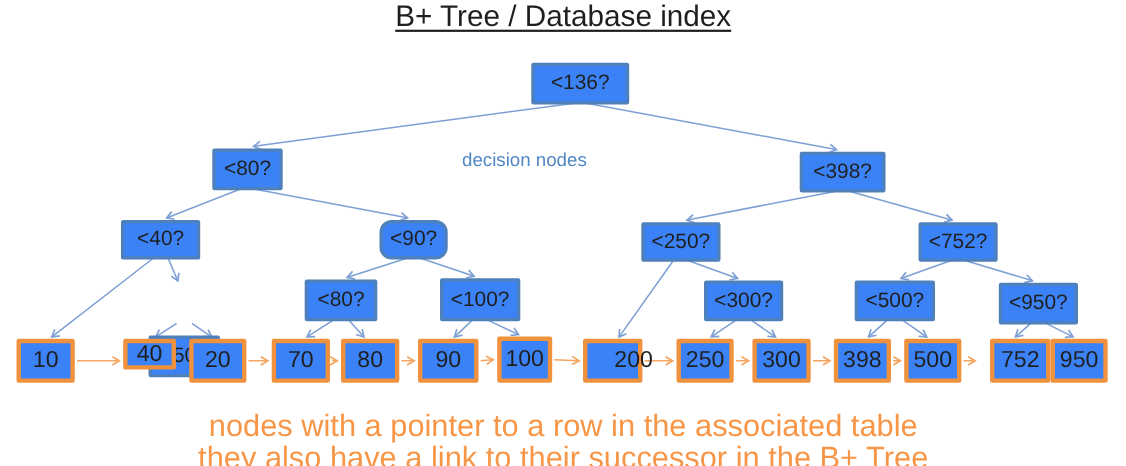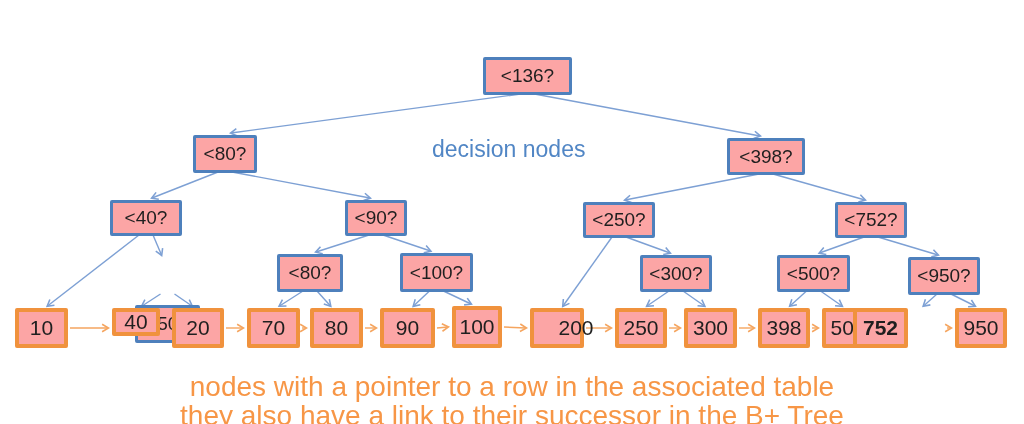--- a/index.html
+++ b/index.html
@@ -19,35 +19,34 @@
     text-align: center;
     font-size: 27px;
     color: var(--title-text);
     text-decoration: underline;
     text-underline-offset: 3px;
   }
   .decision-label {
     position: absolute;
     left: 420px;
     top: 136px;
-    font-size: 23px;
+    font-size: 17px;
     color: var(--decision-text);
-    margin-left: 12px;
   }
   .edges { position: absolute; left: 0; top: 0; }
   .tree-line { stroke: var(--decision-edge); stroke-width: 1.4; fill: none; }
   .succ-line { stroke: var(--leaf-edge); stroke-width: 1.4; fill: none; }
   .mk-blue   { stroke: var(--decision-edge); }
   .mk-orange { stroke: var(--leaf-edge); }
   .node {
     position: absolute;
     display: flex;
     align-items: center;
     justify-content: center;
-    background: #fca5a5;
+    background: #3b82f6;
     box-sizing: border-box;
     color: var(--node-text);
     border-radius: 2px;
     white-space: nowrap;
   }
   .node.decision { border: 3px solid var(--decision-border); font-size: 19px; }
   .node.leaf     { border: 4px solid var(--leaf-border);     font-size: 21px; }
   .caption {
     position: absolute;
     top: 360px;
@@ -58,20 +57,21 @@
     font-size: 28px;
     line-height: 29px;
     margin-top: 12px;
   }
 </style>
 </head>
 <body>
 
 <div class="stage">
 
+  <div class="title">B+ Tree / Database index</div>
 
   <svg class="edges" width="1024" height="424" viewBox="0 0 1024 424">
     <defs>
       <marker id="arrow-blue" viewBox="0 0 10 10" refX="7.5" refY="5" markerWidth="7" markerHeight="7" orient="auto">
         <path class="mk-blue" d="M1.5,1.2 L8,5 L1.5,8.8" fill="none" stroke-width="1.6"></path>
       </marker>
       <marker id="arrow-orange" viewBox="0 0 10 10" refX="7.5" refY="5" markerWidth="7" markerHeight="7" orient="auto">
         <path class="mk-orange" d="M1.5,1.2 L8,5 L1.5,8.8" fill="none" stroke-width="1.6"></path>
       </marker>
     </defs>
@@ -118,42 +118,42 @@
         <line x1="876" y1="328" x2="886" y2="328" class="succ-line" marker-end="url(#arrow-orange)"></line>
         <line x1="947" y1="328" x2="951" y2="328" class="succ-line" marker-end="url(#arrow-orange)"></line>
       </g>
   </svg>
 
   <div id="nodes-layer">
       <div class="node decision" style="left: 483px; top: 57px; width: 89px; height: 38px;">&lt;136?</div>
       <div class="node decision" style="left: 193px; top: 135px; width: 64px; height: 38px;">&lt;80?</div>
       <div class="node decision" style="left: 727px; top: 138px; width: 78px; height: 37px;">&lt;398?</div>
       <div class="node decision" style="left: 110px; top: 200px; width: 72px; height: 36px;">&lt;40?</div>
-      <div class="node decision" style="left: 345px; top: 200px; width: 62px; height: 36px;">&lt;90?</div>
+      <div class="node decision" style="left: 345px; top: 200px; width: 62px; height: 36px; border-radius: 11px;">&lt;90?</div>
       <div class="node decision" style="left: 583px; top: 202px; width: 72px; height: 36px;">&lt;250?</div>
       <div class="node decision" style="left: 835px; top: 202px; width: 72px; height: 36px;">&lt;752?</div>
       <div class="node decision" style="left: 135px; top: 257px; width: 65px; height: 38px; margin-top: 48px;">&lt;50?</div>
       <div class="node decision" style="left: 277px; top: 254px; width: 66px; height: 38px;">&lt;80?</div>
       <div class="node decision" style="left: 400px; top: 253px; width: 73px; height: 39px;">&lt;100?</div>
       <div class="node decision" style="left: 640px; top: 255px; width: 72px; height: 37px;">&lt;300?</div>
       <div class="node decision" style="left: 777px; top: 255px; width: 73px; height: 37px;">&lt;500?</div>
       <div class="node decision" style="left: 908px; top: 257px; width: 72px; height: 38px;">&lt;950?</div>
       <div class="node leaf" style="left: 15px; top: 308px; width: 53px; height: 40px;">10</div>
       <div class="node leaf" style="left: 112px; top: 308px; width: 48px; height: 28px;">40</div>
       <div class="node leaf" style="left: 172px; top: 308px; width: 52px; height: 40px;">20</div>
       <div class="node leaf" style="left: 247px; top: 308px; width: 53px; height: 40px;">70</div>
       <div class="node leaf" style="left: 310px; top: 308px; width: 53px; height: 40px;">80</div>
       <div class="node leaf" style="left: 380px; top: 308px; width: 55px; height: 40px;">90</div>
       <div class="node leaf" style="left: 452px; top: 306px; width: 50px; height: 42px;">100</div>
       <div class="node leaf" style="left: 530px; top: 308px; width: 54px; height: 40px; padding-left: 38px;">200</div>
       <div class="node leaf" style="left: 615px; top: 308px; width: 52px; height: 40px;">250</div>
       <div class="node leaf" style="left: 684px; top: 308px; width: 53px; height: 40px;">300</div>
       <div class="node leaf" style="left: 758px; top: 308px; width: 52px; height: 40px;">398</div>
       <div class="node leaf" style="left: 822px; top: 308px; width: 52px; height: 40px;">500</div>
-      <div class="node leaf" style="left: 853px; top: 308px; width: 55px; height: 40px; font-weight: bold;">752</div>
+      <div class="node leaf" style="left: 900px; top: 308px; width: 55px; height: 40px;">752</div>
       <div class="node leaf" style="left: 955px; top: 308px; width: 52px; height: 40px;">950</div>
     </div>
 
   <div class="decision-label">decision nodes</div>
 
   <div class="caption">
     <div>nodes with a pointer to a row in the associated table</div>
     <div>they also have a link to their successor in the B+ Tree</div>
   </div>
 

